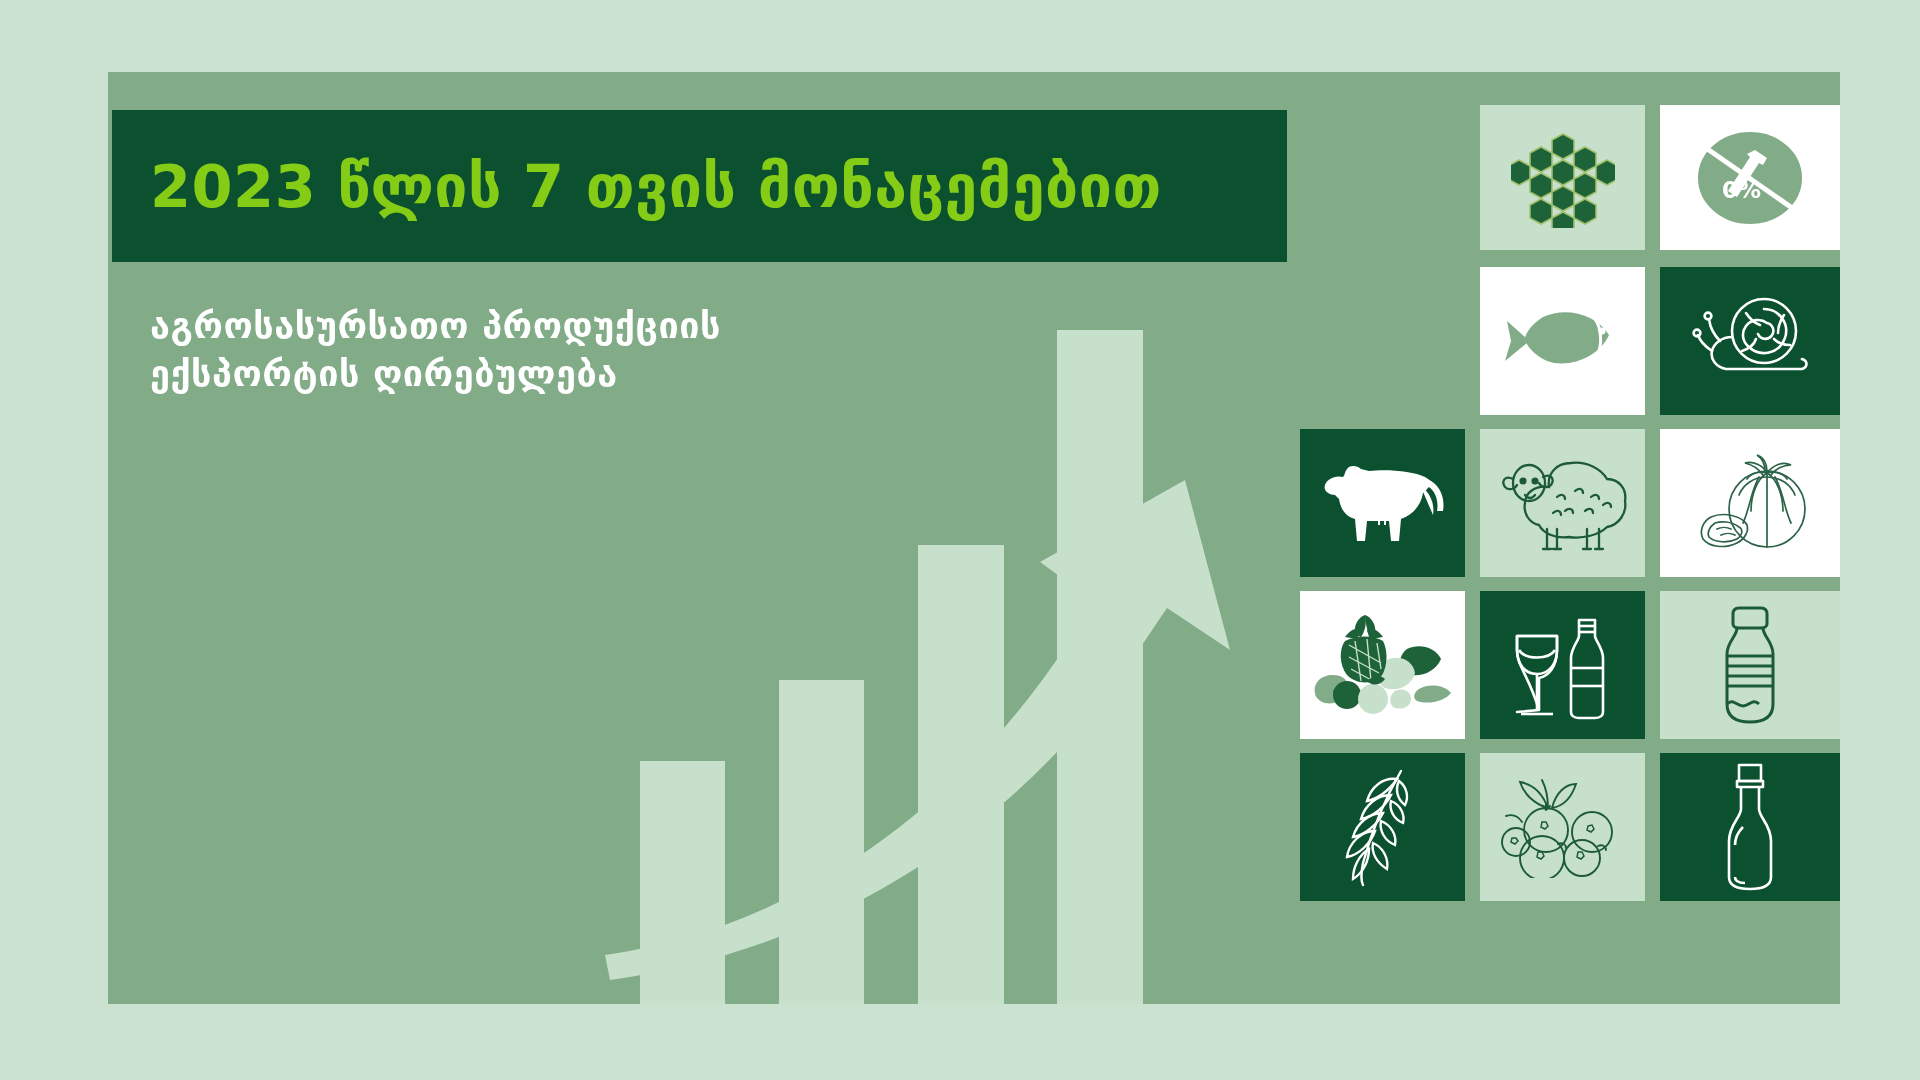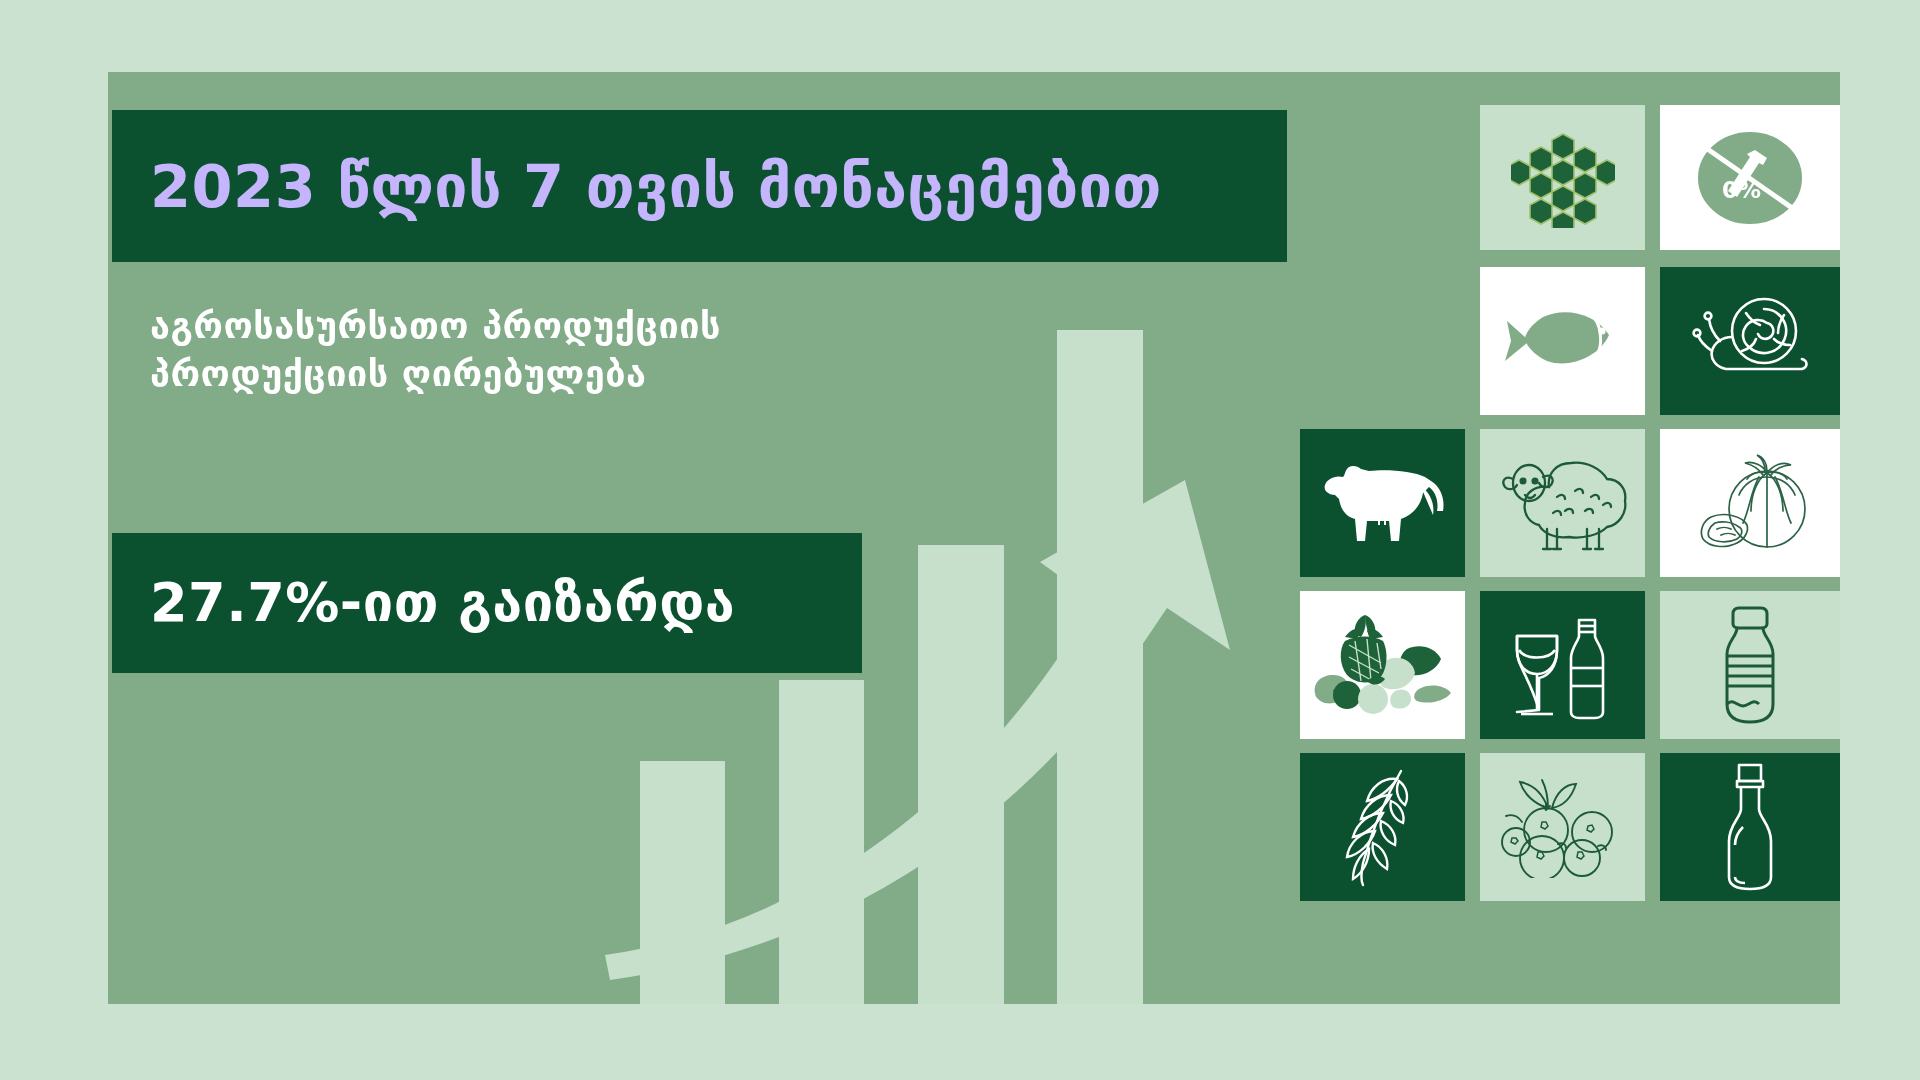--- a/index.html
+++ b/index.html
@@ -18,21 +18,21 @@
   }
 
   
   .title-box{
     position:absolute; left:112px; top:110px;
     width:1175px; height:152px;
     background:#0b5130;
     display:flex; align-items:center;
   }
   .title-text{
-    color:#c4b5fd;
+    color:#84cc16;
     font-size:59px;
     font-weight:700;
     letter-spacing:0.5px;
     padding-left:38px;
     white-space:nowrap;
     line-height:1;
   }
 
   .subtitle{
     position:absolute; left:150px; top:302px;
@@ -96,26 +96,23 @@
 <div id="stage">
 
   <div class="panel"></div>
 
   <div class="title-box">
     <span class="title-text">2023 წლის 7 თვის მონაცემებით</span>
   </div>
 
   <div class="subtitle">
     <div>აგროსასურსათო პროდუქციის</div>
-    <div>პროდუქციის ღირებულება</div>
+    <div>ექსპორტის ღირებულება</div>
   </div>
 
-  <div class="stat-box">
-    <span class="stat-text">27.7%-ით გაიზარდა</span>
-  </div>
 
   <div class="chart">
     <svg class="arrow-svg" viewBox="0 0 640 674">
       <path d="M -35 625 C 150 600 320 480 430 310 L 455 272 L 400 232 L 545 150 L 590 320 L 527 278 L 500 318 C 375 505 185 620 -30 650 Z" fill="#c6e0cb"></path>
     </svg>
     <div class="bar" style="left:0px;   width:85px; height:243px;"></div>
     <div class="bar" style="left:139px; width:85px; height:324px;"></div>
     <div class="bar" style="left:278px; width:86px; height:459px;"></div>
     <div class="bar" style="left:417px; width:86px; height:674px;"></div>
   </div>

